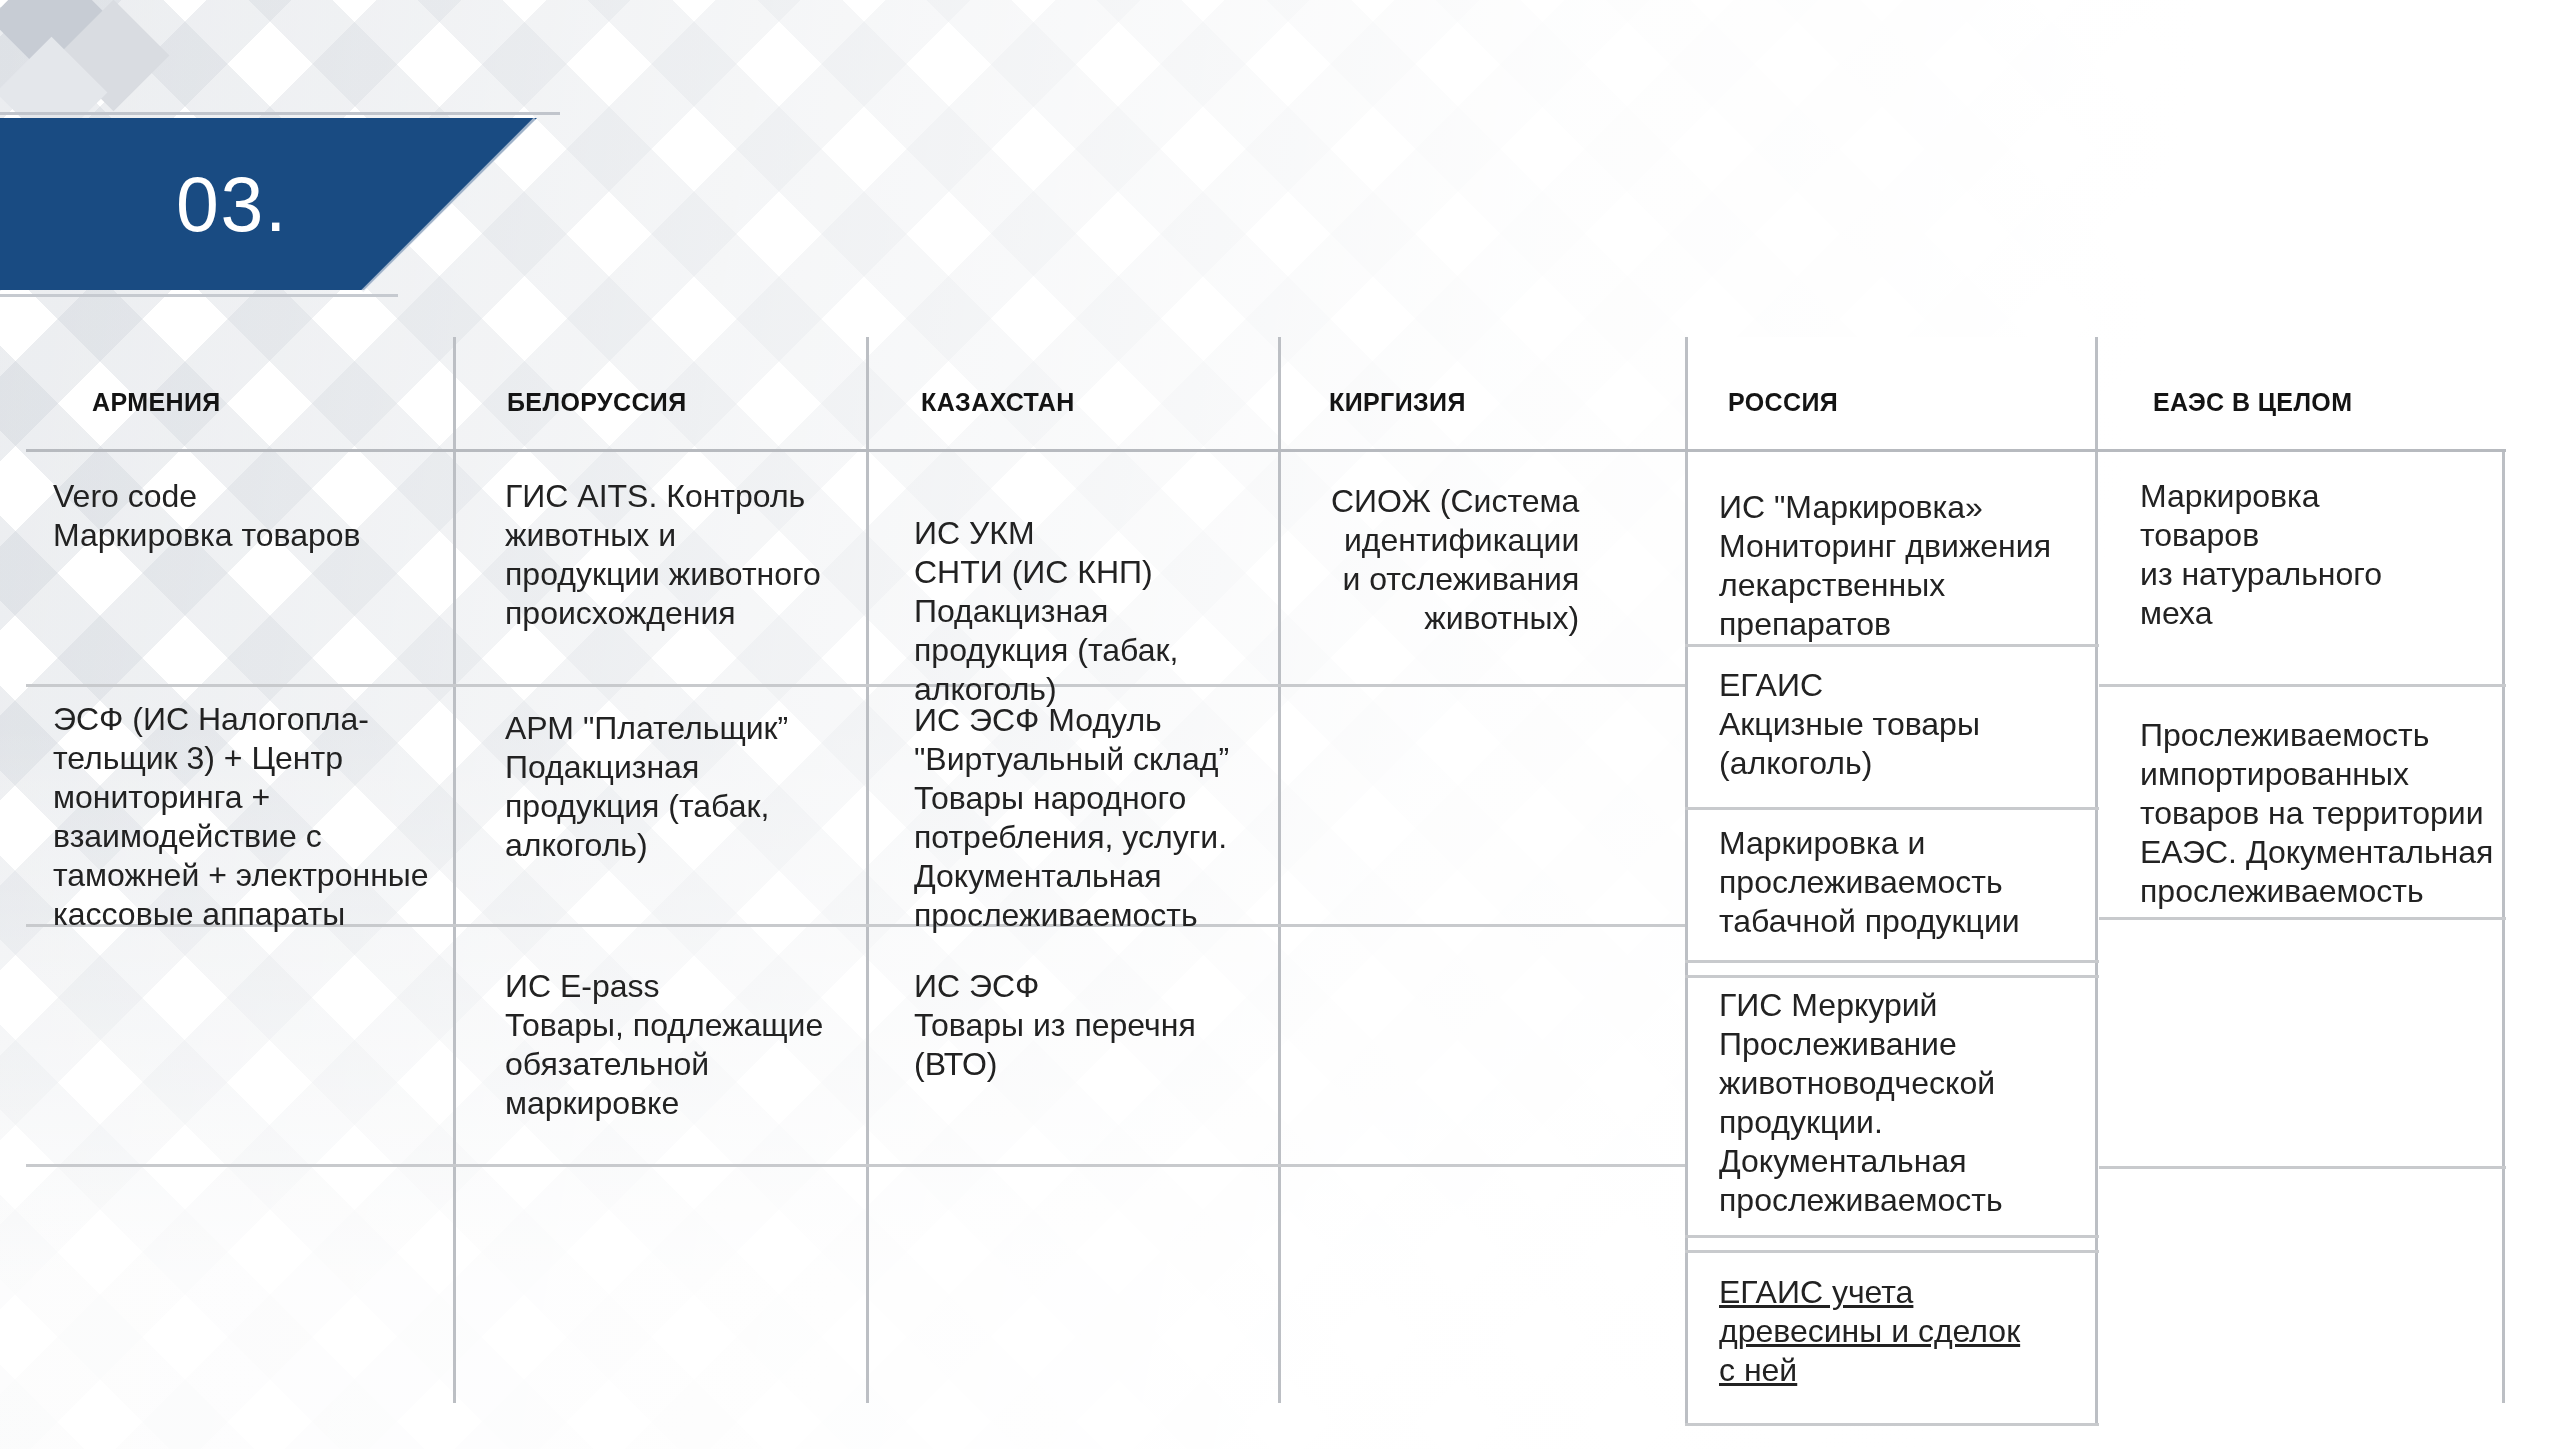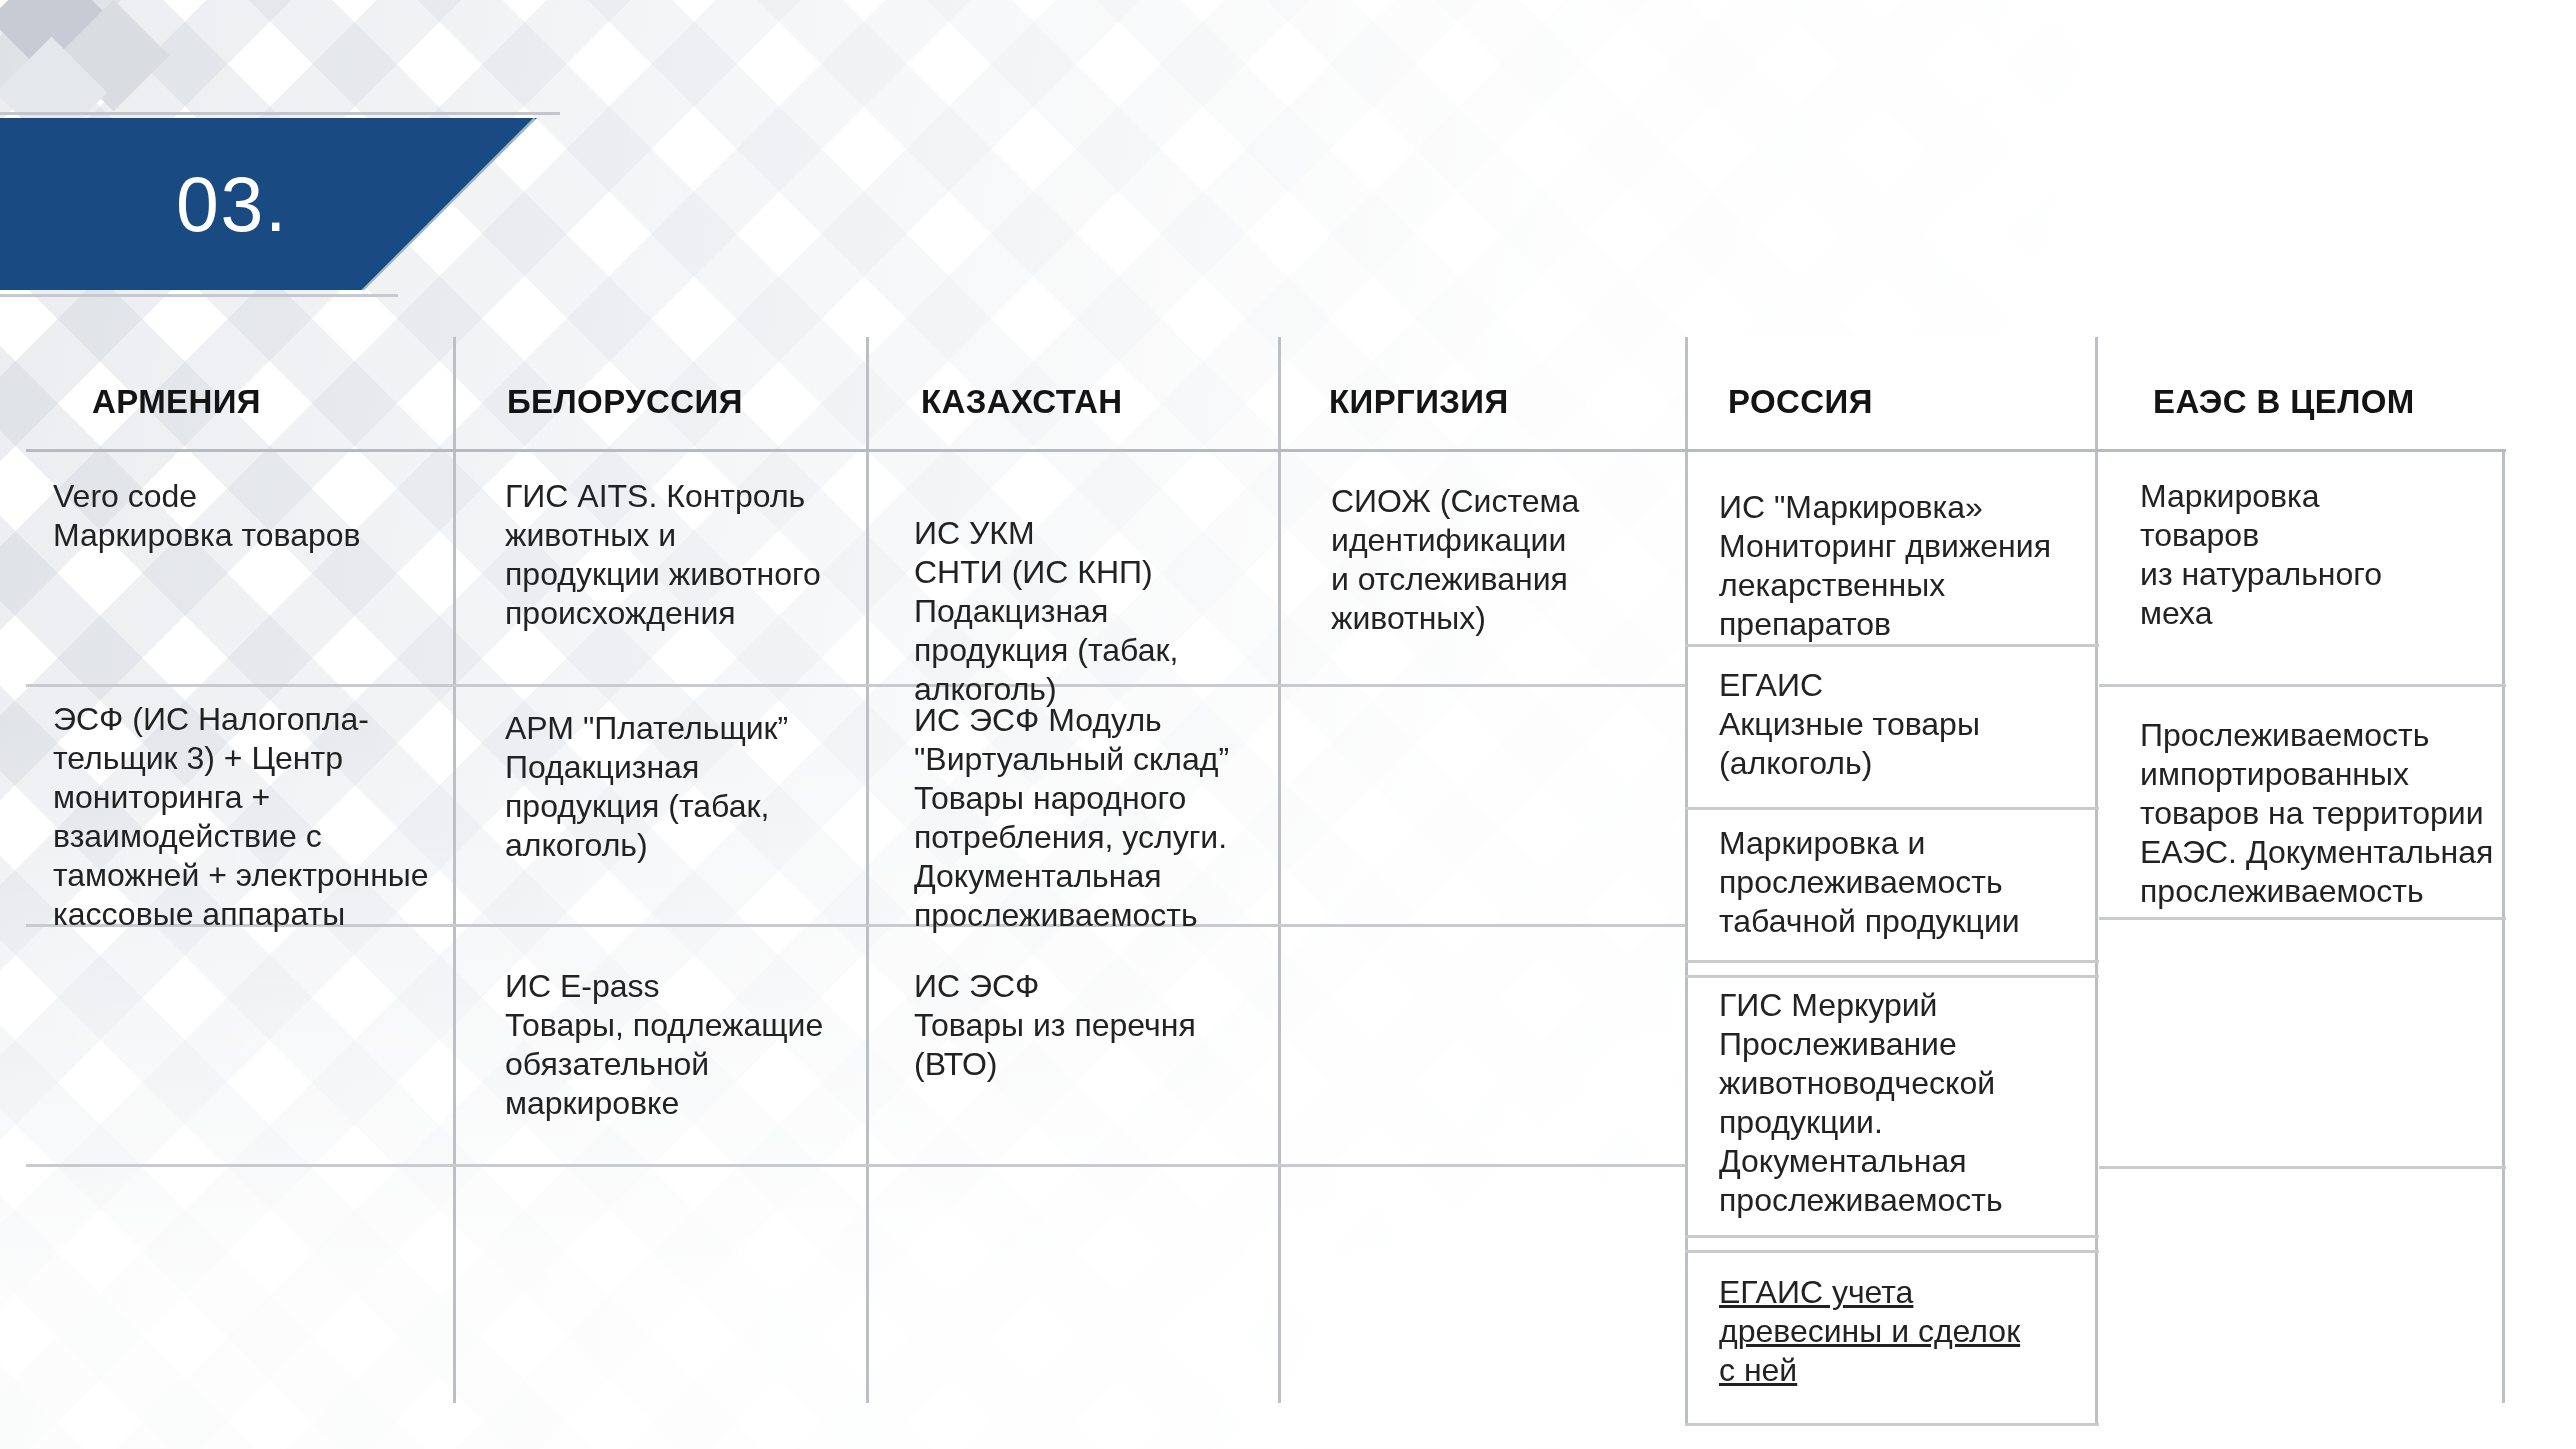--- a/index.html
+++ b/index.html
@@ -51,21 +51,21 @@
     color:#1d1d1d;white-space:pre-line;
   }
 
   
   .vline{position:absolute;width:3.4px;background:#bcbfc4;}
   .hline{position:absolute;height:2.6px;background:#c8cacd;}
   .hline-strong{position:absolute;height:3.4px;background:#b7babf;}
   .russia-strip{position:absolute;left:1685px;top:337px;width:414px;height:1089px;background:#ffffff;}
   .colheader{
     position:absolute;top:383px;
-    font-size:33px;line-height:38px;font-weight:bold;color:#141414;
+    font-size:25px;line-height:38px;font-weight:bold;color:#141414;
     letter-spacing:0.4px;white-space:pre;
   }
   .cell{
     position:absolute;
     font-size:32px;line-height:39px;color:#222222;white-space:pre;
   }
 </style>
 </head>
 <body>
 
@@ -150,21 +150,21 @@
     <div class="cell" style="left:914px;top:701px;">ИС ЭСФ Модуль
 "Виртуальный склад”
 Товары народного
 потребления, услуги.
 Документальная
 прослеживаемость</div>
     <div class="cell" style="left:914px;top:967px;">ИС ЭСФ
 Товары из перечня
 (ВТО)</div>
 
-    <div class="cell" style="left:1331px;top:482px;">СИОЖ (Система
+    <div class="cell" style="left:1331px;top:482px;text-align:right;">СИОЖ (Система
 идентификации
 и отслеживания
 животных)</div>
 
     <div class="cell" style="left:1719px;top:488px;">ИС "Маркировка»
 Мониторинг движения
 лекарственных
 препаратов</div>
     <div class="cell" style="left:1719px;top:666px;">ЕГАИС
 Акцизные товары

